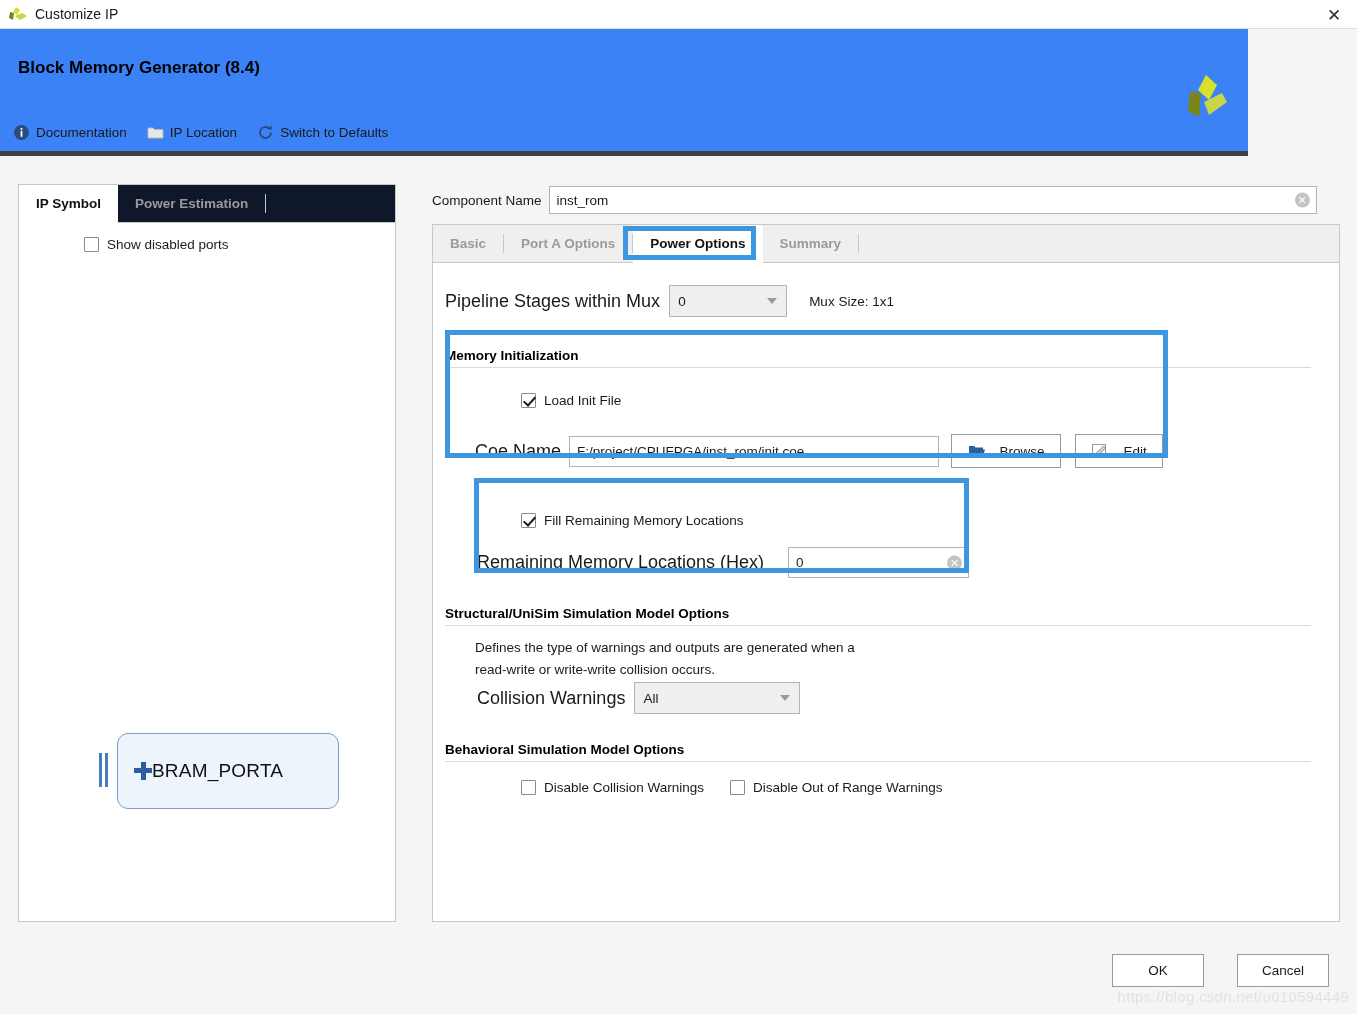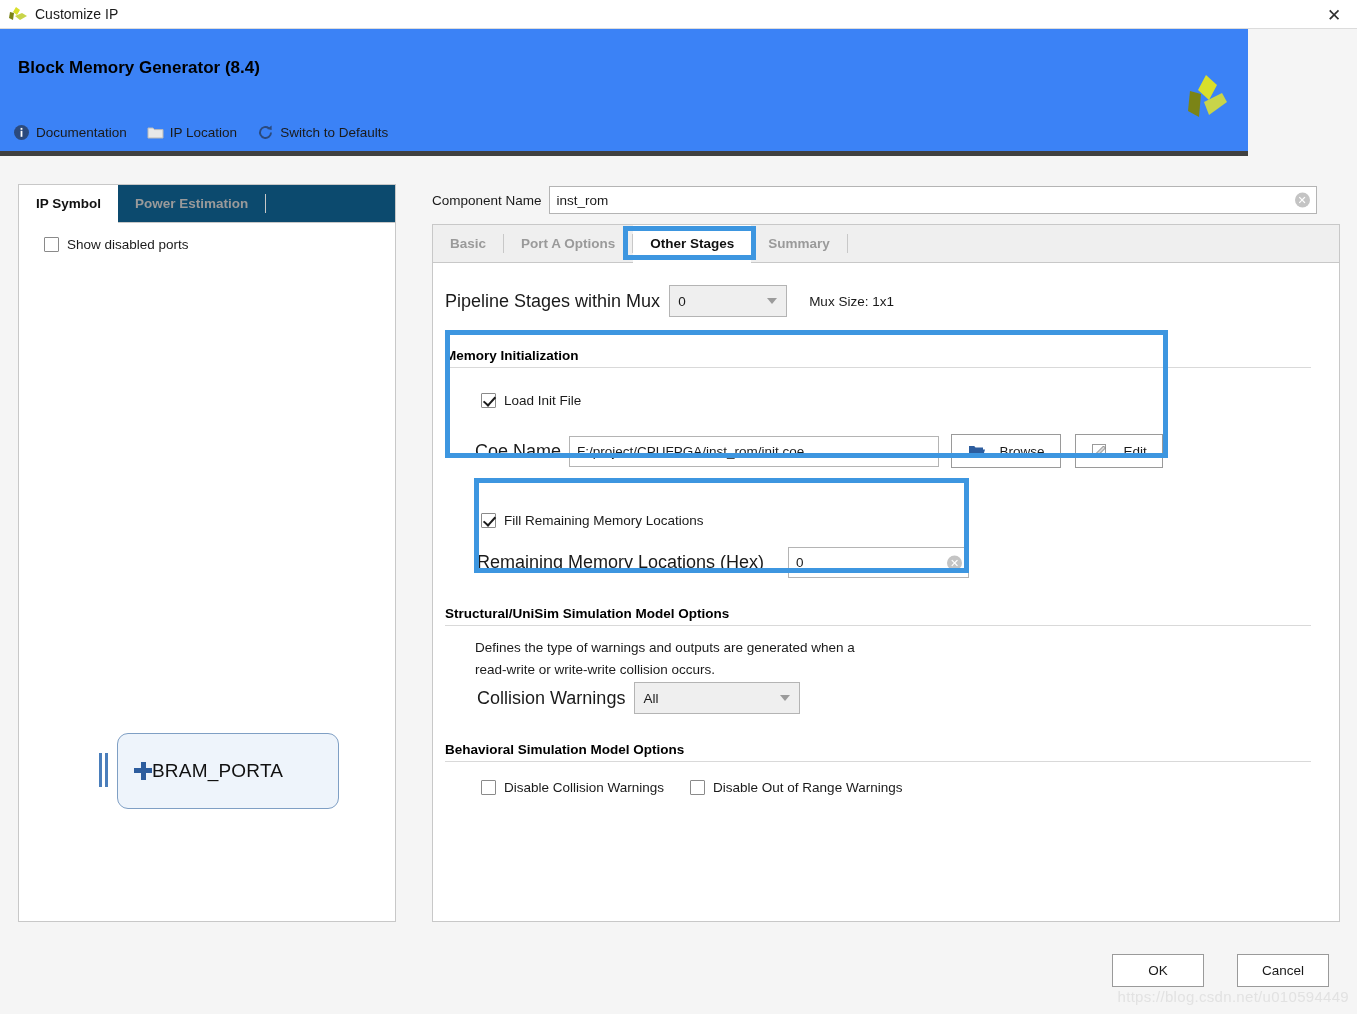--- a/index.html
+++ b/index.html
@@ -44,35 +44,35 @@
   .tb-icon { width: 17px; height: 17px; margin-right: 6px; flex: none; }
   .tb-label { font-size: 13.5px; color: #1a1a1a; }
 
   
   .left-panel {
     position: absolute; left: 18px; top: 184px; width: 378px; height: 738px;
     background: #ffffff; border: 1px solid #c8c8c8;
   }
   .tabrow {
     position: absolute; left: 0; top: 0; width: 100%; height: 38px;
-    background: #0c4a6e; border-bottom: 1px solid #c8c8c8;
+    background: #0f172a; border-bottom: 1px solid #c8c8c8;
     display: flex; align-items: stretch;
   }
   .tab {
     display: flex; align-items: center; padding: 0 17px;
     font-size: 13.5px; font-weight: bold; color: #9a9a9a;
     cursor: pointer; position: relative;
   }
   .tab.active { background: #ffffff; color: #111; }
   .tab.active::after {
     content: ""; position: absolute; left: 0; right: 0; bottom: -1px; height: 1px; background: #ffffff;
   }
   .tab-sep { width: 1px; background: #c8c8c8; margin: 9px 0; }
 
-  .chk-row { display: flex; align-items: center; }
+  .chk-row { display: flex; align-items: center; margin-left: 40px; }
   .checkbox {
     width: 15px; height: 15px; border: 1px solid #8a8a8a; background: #fff;
     flex: none; position: relative; border-radius: 1px; cursor: pointer;
   }
   .checkbox.checked::after {
     content: ""; position: absolute; left: 4px; top: 0px;
     width: 5px; height: 10px; border: solid #1a1a1a;
     border-width: 0 2px 2px 0; transform: rotate(42deg);
   }
   .chk-label { margin-left: 8px; font-size: 13.5px; color: #1a1a1a; }
@@ -256,21 +256,21 @@
       <span class="clearbtn">✕</span>
     </span>
   </div>
 
   <div class="right-panel">
     <div class="rp-tabrow">
       <div class="tab">Basic</div>
       <div class="tab-sep"></div>
       <div class="tab">Port A Options</div>
       <div class="tab-sep"></div>
-      <div class="tab active">Other Stages</div>
+      <div class="tab active">Power Options</div>
       <div class="tab">Summary</div>
       <div class="tab-sep"></div>
     </div>
 
     <div class="rp-content">
 
       <div class="pipeline-row">
         <span class="field-label">Pipeline Stages within Mux</span>
         <span class="select" id="pipeline-select">
           <span class="val">0</span>

